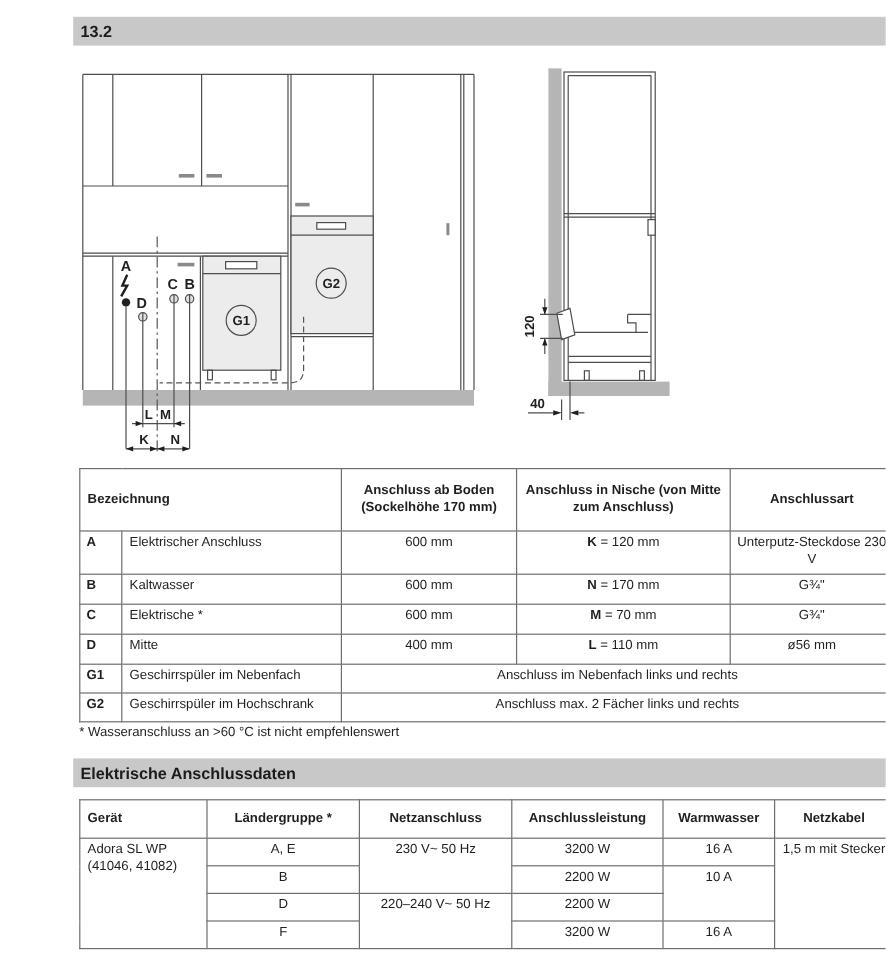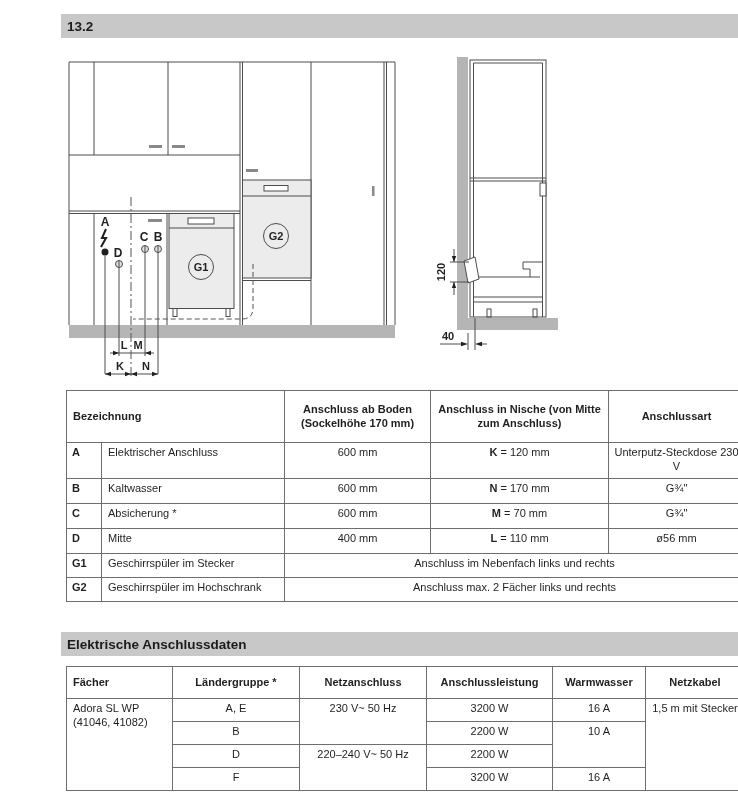--- a/index.html
+++ b/index.html
@@ -177,62 +177,63 @@
     </tr>
     <tr style="height:25px">
       <td class="code">B</td>
       <td class="tl">Kaltwasser</td>
       <td class="tc">600 mm</td>
       <td class="tc niche"><b>N</b> <span>= 170 mm</span></td>
       <td class="tc">G¾"</td>
     </tr>
     <tr style="height:25px">
       <td class="code">C</td>
-      <td class="tl">Absicherung *</td>
+      <td class="tl">Elektrische *</td>
       <td class="tc">600 mm</td>
       <td class="tc niche"><b>M</b> <span>= 70 mm</span></td>
       <td class="tc">G¾"</td>
     </tr>
     <tr style="height:25px">
       <td class="code">D</td>
       <td class="tl">Mitte</td>
       <td class="tc">400 mm</td>
       <td class="tc niche"><b>L</b> <span>= 110 mm</span></td>
       <td class="tc">ø56 mm</td>
     </tr>
     <tr style="height:24px">
       <td class="code">G1</td>
-      <td class="tl">Geschirrspüler im Stecker</td>
+      <td class="tl">Geschirrspüler im Nebenfach</td>
       <td colspan="3" class="tc">Anschluss im Nebenfach links und rechts</td>
     </tr>
     <tr style="height:24px">
       <td class="code">G2</td>
       <td class="tl">Geschirrspüler im Hochschrank</td>
       <td colspan="3" class="tc">Anschluss max. 2 Fächer links und rechts</td>
     </tr>
   </tbody>
     </table>
 
+  <div class="footnote">* Wasseranschluss an &gt;60 °C ist nicht empfehlenswert</div>
 
   <div class="section-bar" id="bar2">
     <span class="ttl">Elektrische Anschlussdaten</span>
   </div>
 
   <table id="table2">
     <colgroup>
         <col style="width:106px">
         <col style="width:127px">
         <col style="width:127px">
         <col style="width:126px">
         <col style="width:93px">
         <col style="width:99px">
       </colgroup>
     <tbody>
         <tr style="height:32px">
-      <th class="tl">Fächer</th>
+      <th class="tl">Gerät</th>
       <th class="tc">Ländergruppe *</th>
       <th class="tc">Netzanschluss</th>
       <th class="tc">Anschlussleistung</th>
       <th class="tc">Warmwasser</th>
       <th class="tc">Netzkabel</th>
     </tr>
     <tr style="height:23px">
       <td rowspan="4" class="tl">
         <div>Adora SL WP</div>
         <div>(41046, 41082)</div>

